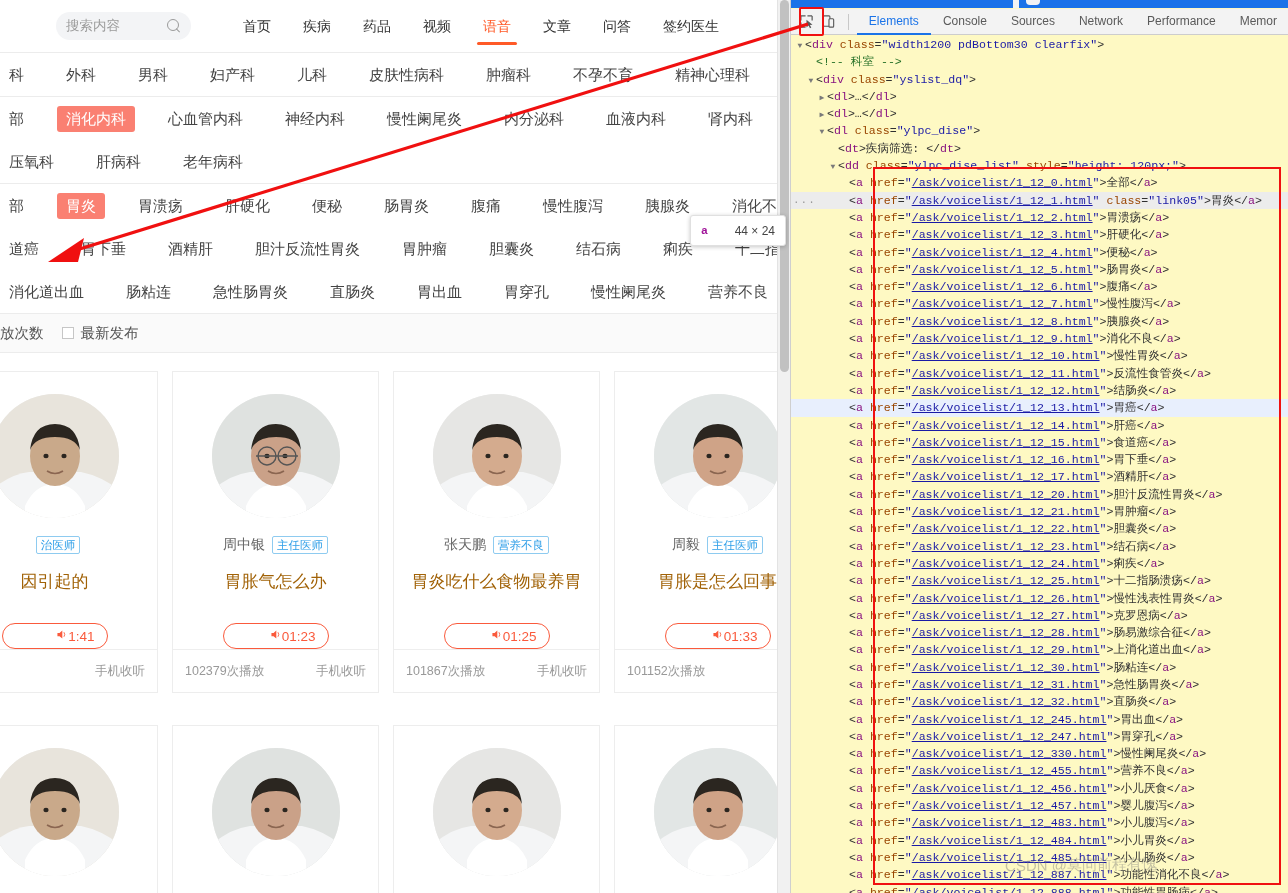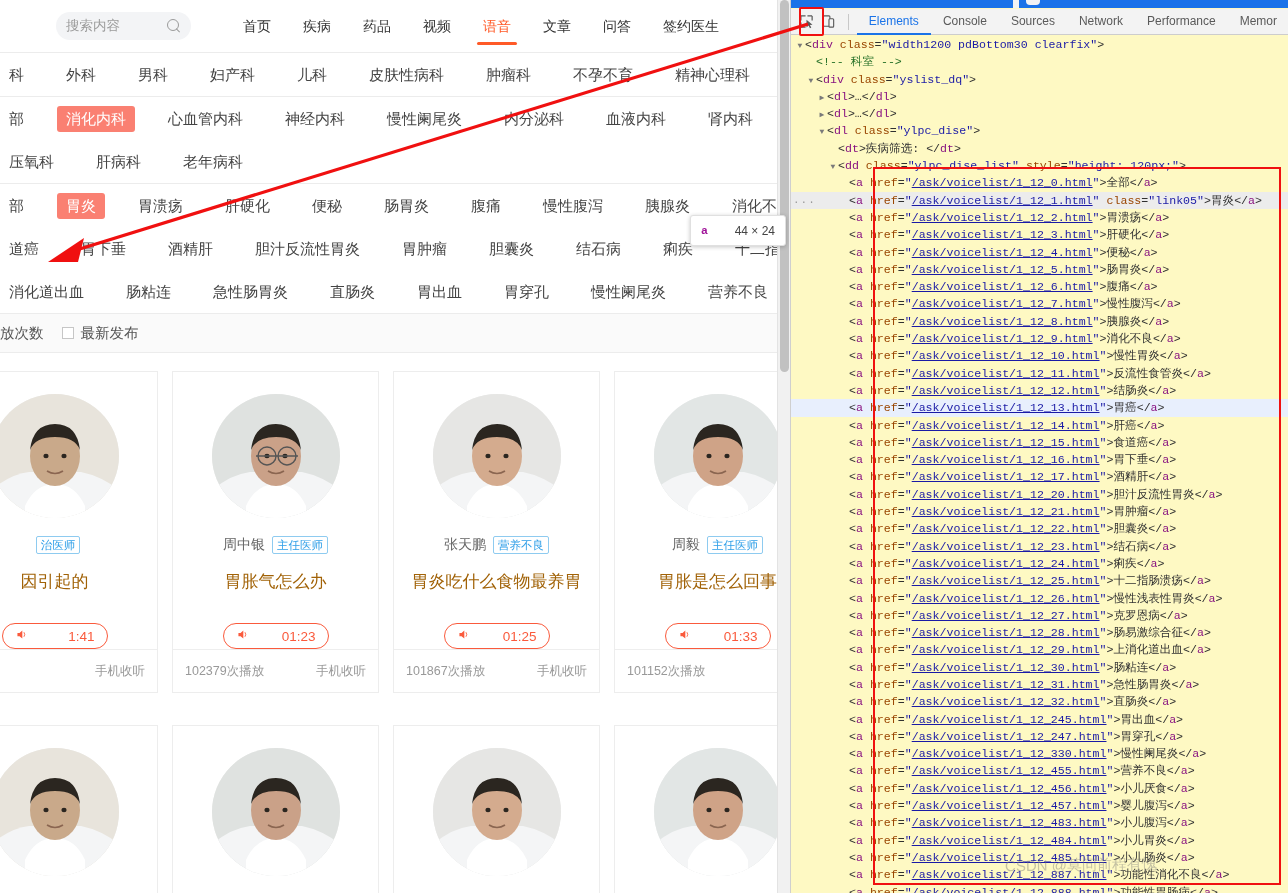--- a/index.html
+++ b/index.html
@@ -131,21 +131,21 @@
     border: 1px solid #8ecbf0; border-radius: 2px;
     padding: 1px 4px; line-height: 14px; white-space: nowrap;
   }
   .cardtitle {
     margin-top: 16px; font-size: 17px; color: #a16207; font-weight: 400;
     text-align: right; padding: 0 6px; white-space: nowrap;
   }
   .playbtn {
     margin-top: 30px;
     width: 106px; height: 27px; border: 1px solid #fa5a3c; border-radius: 14px;
-    display: flex; align-items: center; justify-content: space-between;
+    display: flex; align-items: center; justify-content: flex-end;
     padding: 0 12px;
     color: #fa5a3c; font-size: 13.5px;
   }
   .spk { font-size: 12px; }
   .cardfoot {
     margin-top: auto;
     width: 100%;
     border-top: 1px solid #eee;
     height: 44px;
     display: flex; align-items: center; justify-content: space-between;

